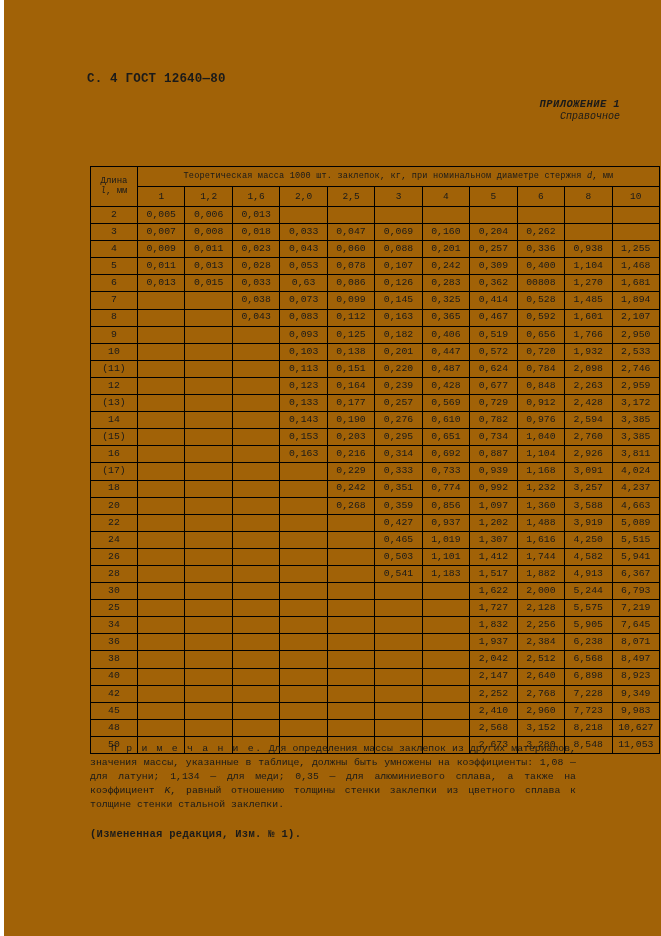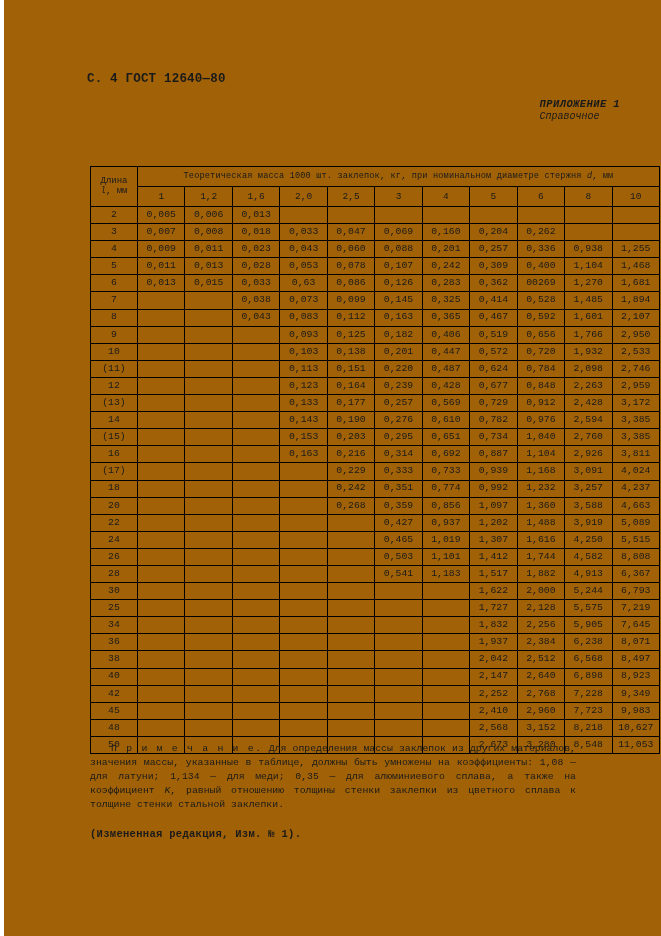--- a/index.html
+++ b/index.html
@@ -33,21 +33,21 @@
     font-weight: bold;
     letter-spacing: 0.2px;
     white-space: nowrap;
   }
 
   
   .appendix {
     position: absolute;
     right: 45px;
     top: 98px;
-    text-align: left;
+    text-align: right;
     font-style: italic;
   }
   .appendix .app-title {
     font-size: 10.5px;
     font-weight: bold;
     letter-spacing: 0.4px;
     white-space: nowrap;
   }
   .appendix .app-sub {
     font-size: 10px;
@@ -238,21 +238,21 @@
           <tr>
             <td class="len-cell">6</td>
             <td>0,013</td>
             <td>0,015</td>
             <td>0,033</td>
             <td>0,63</td>
             <td>0,086</td>
             <td>0,126</td>
             <td>0,283</td>
             <td>0,362</td>
-            <td>00269</td>
+            <td>00808</td>
             <td>1,270</td>
             <td>1,681</td>
           </tr>
           <tr>
             <td class="len-cell">7</td>
             <td></td>
             <td></td>
             <td>0,038</td>
             <td>0,073</td>
             <td>0,099</td>
@@ -464,21 +464,21 @@
             <td></td>
             <td></td>
             <td></td>
             <td></td>
             <td></td>
             <td>0,503</td>
             <td>1,101</td>
             <td>1,412</td>
             <td>1,744</td>
             <td>4,582</td>
-            <td>8,808</td>
+            <td>5,941</td>
           </tr>
           <tr>
             <td class="len-cell">28</td>
             <td></td>
             <td></td>
             <td></td>
             <td></td>
             <td></td>
             <td>0,541</td>
             <td>1,183</td>

